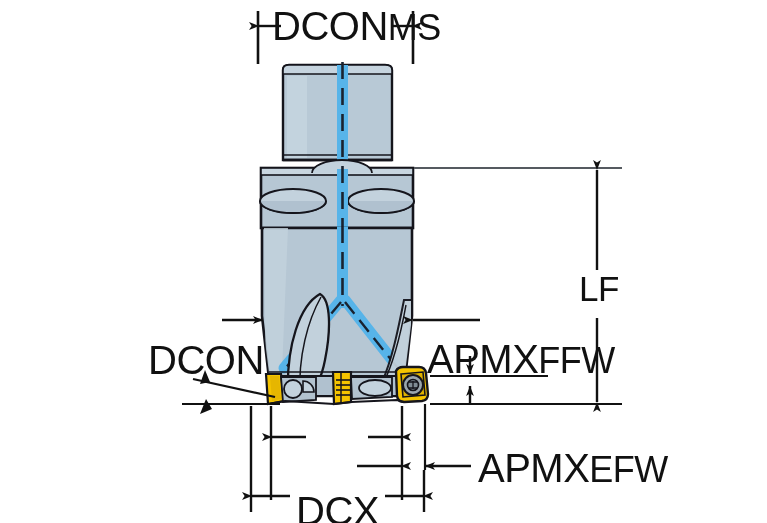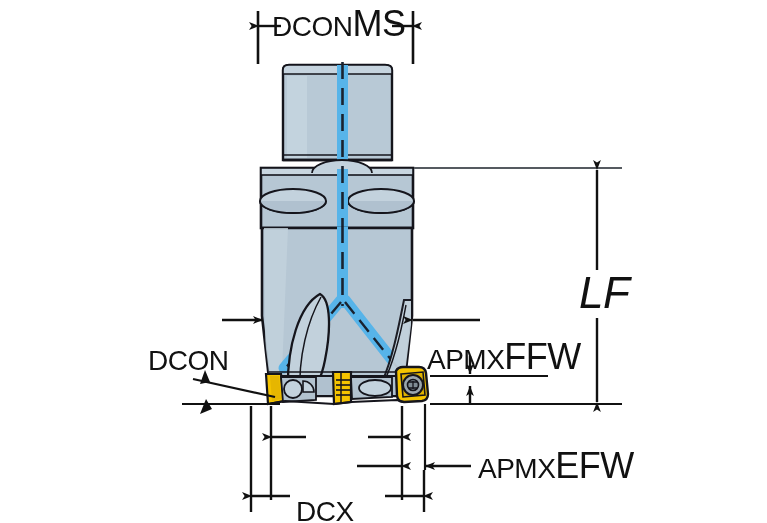--- a/index.html
+++ b/index.html
@@ -11,23 +11,23 @@
   #stage svg{position:absolute;left:0;top:0;}
   .lbl{
     position:absolute;
     color:#111111;
     font-family:"Liberation Sans", sans-serif;
     white-space:nowrap;
     line-height:1;
     font-weight:400;
     letter-spacing:-0.5px;
   }
-  .lbl .main{font-size:28px;}
+  .lbl .main{font-size:40px;}
   .lbl .sub{font-size:36px;}
-  .lbl.big .main{font-size:44px;font-style:italic;}
+  .lbl.big .main{font-size:35px;}
 </style>
 </head>
 <body>
 
 <div id="stage">
 
   <svg width="767" height="523" viewBox="0 0 767 523">
     <defs>
       <marker id="ahL" markerWidth="11" markerHeight="9" refX="10" refY="4.5" orient="auto" markerUnits="userSpaceOnUse">
         <path d="M10,4.5 L0,0.6 L2.6,4.5 L0,8.4 Z" fill="#111111"></path>

